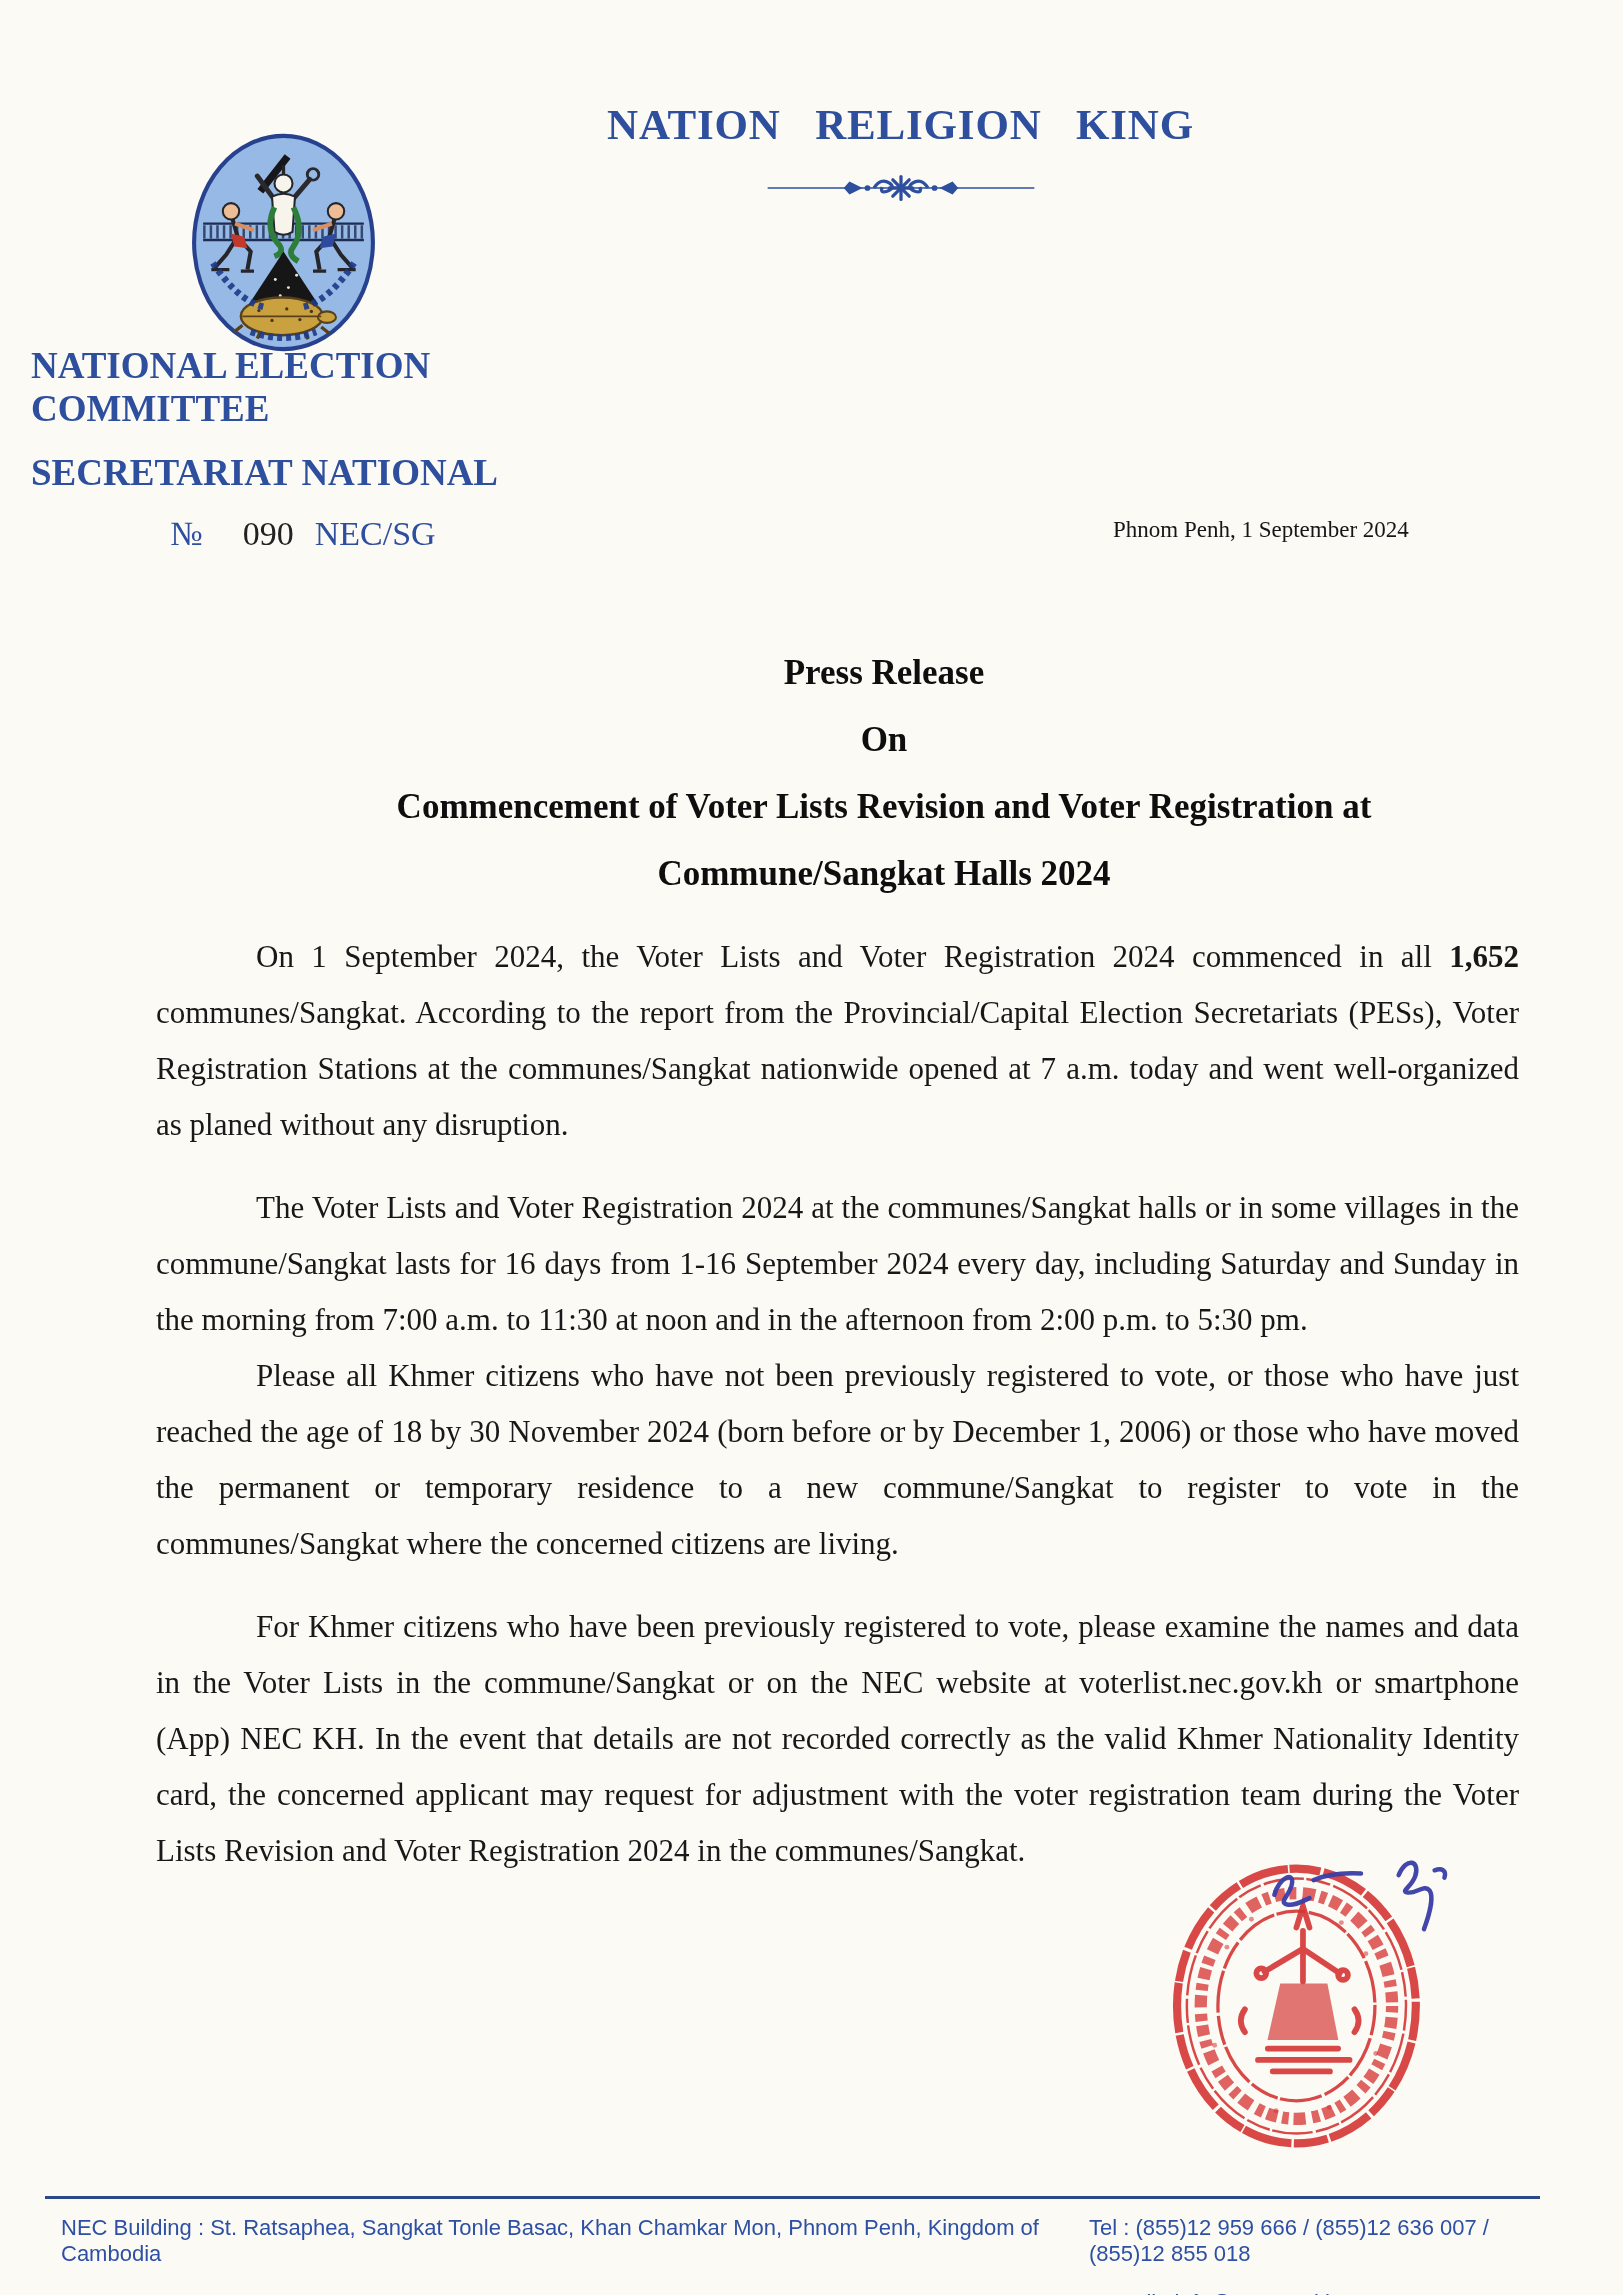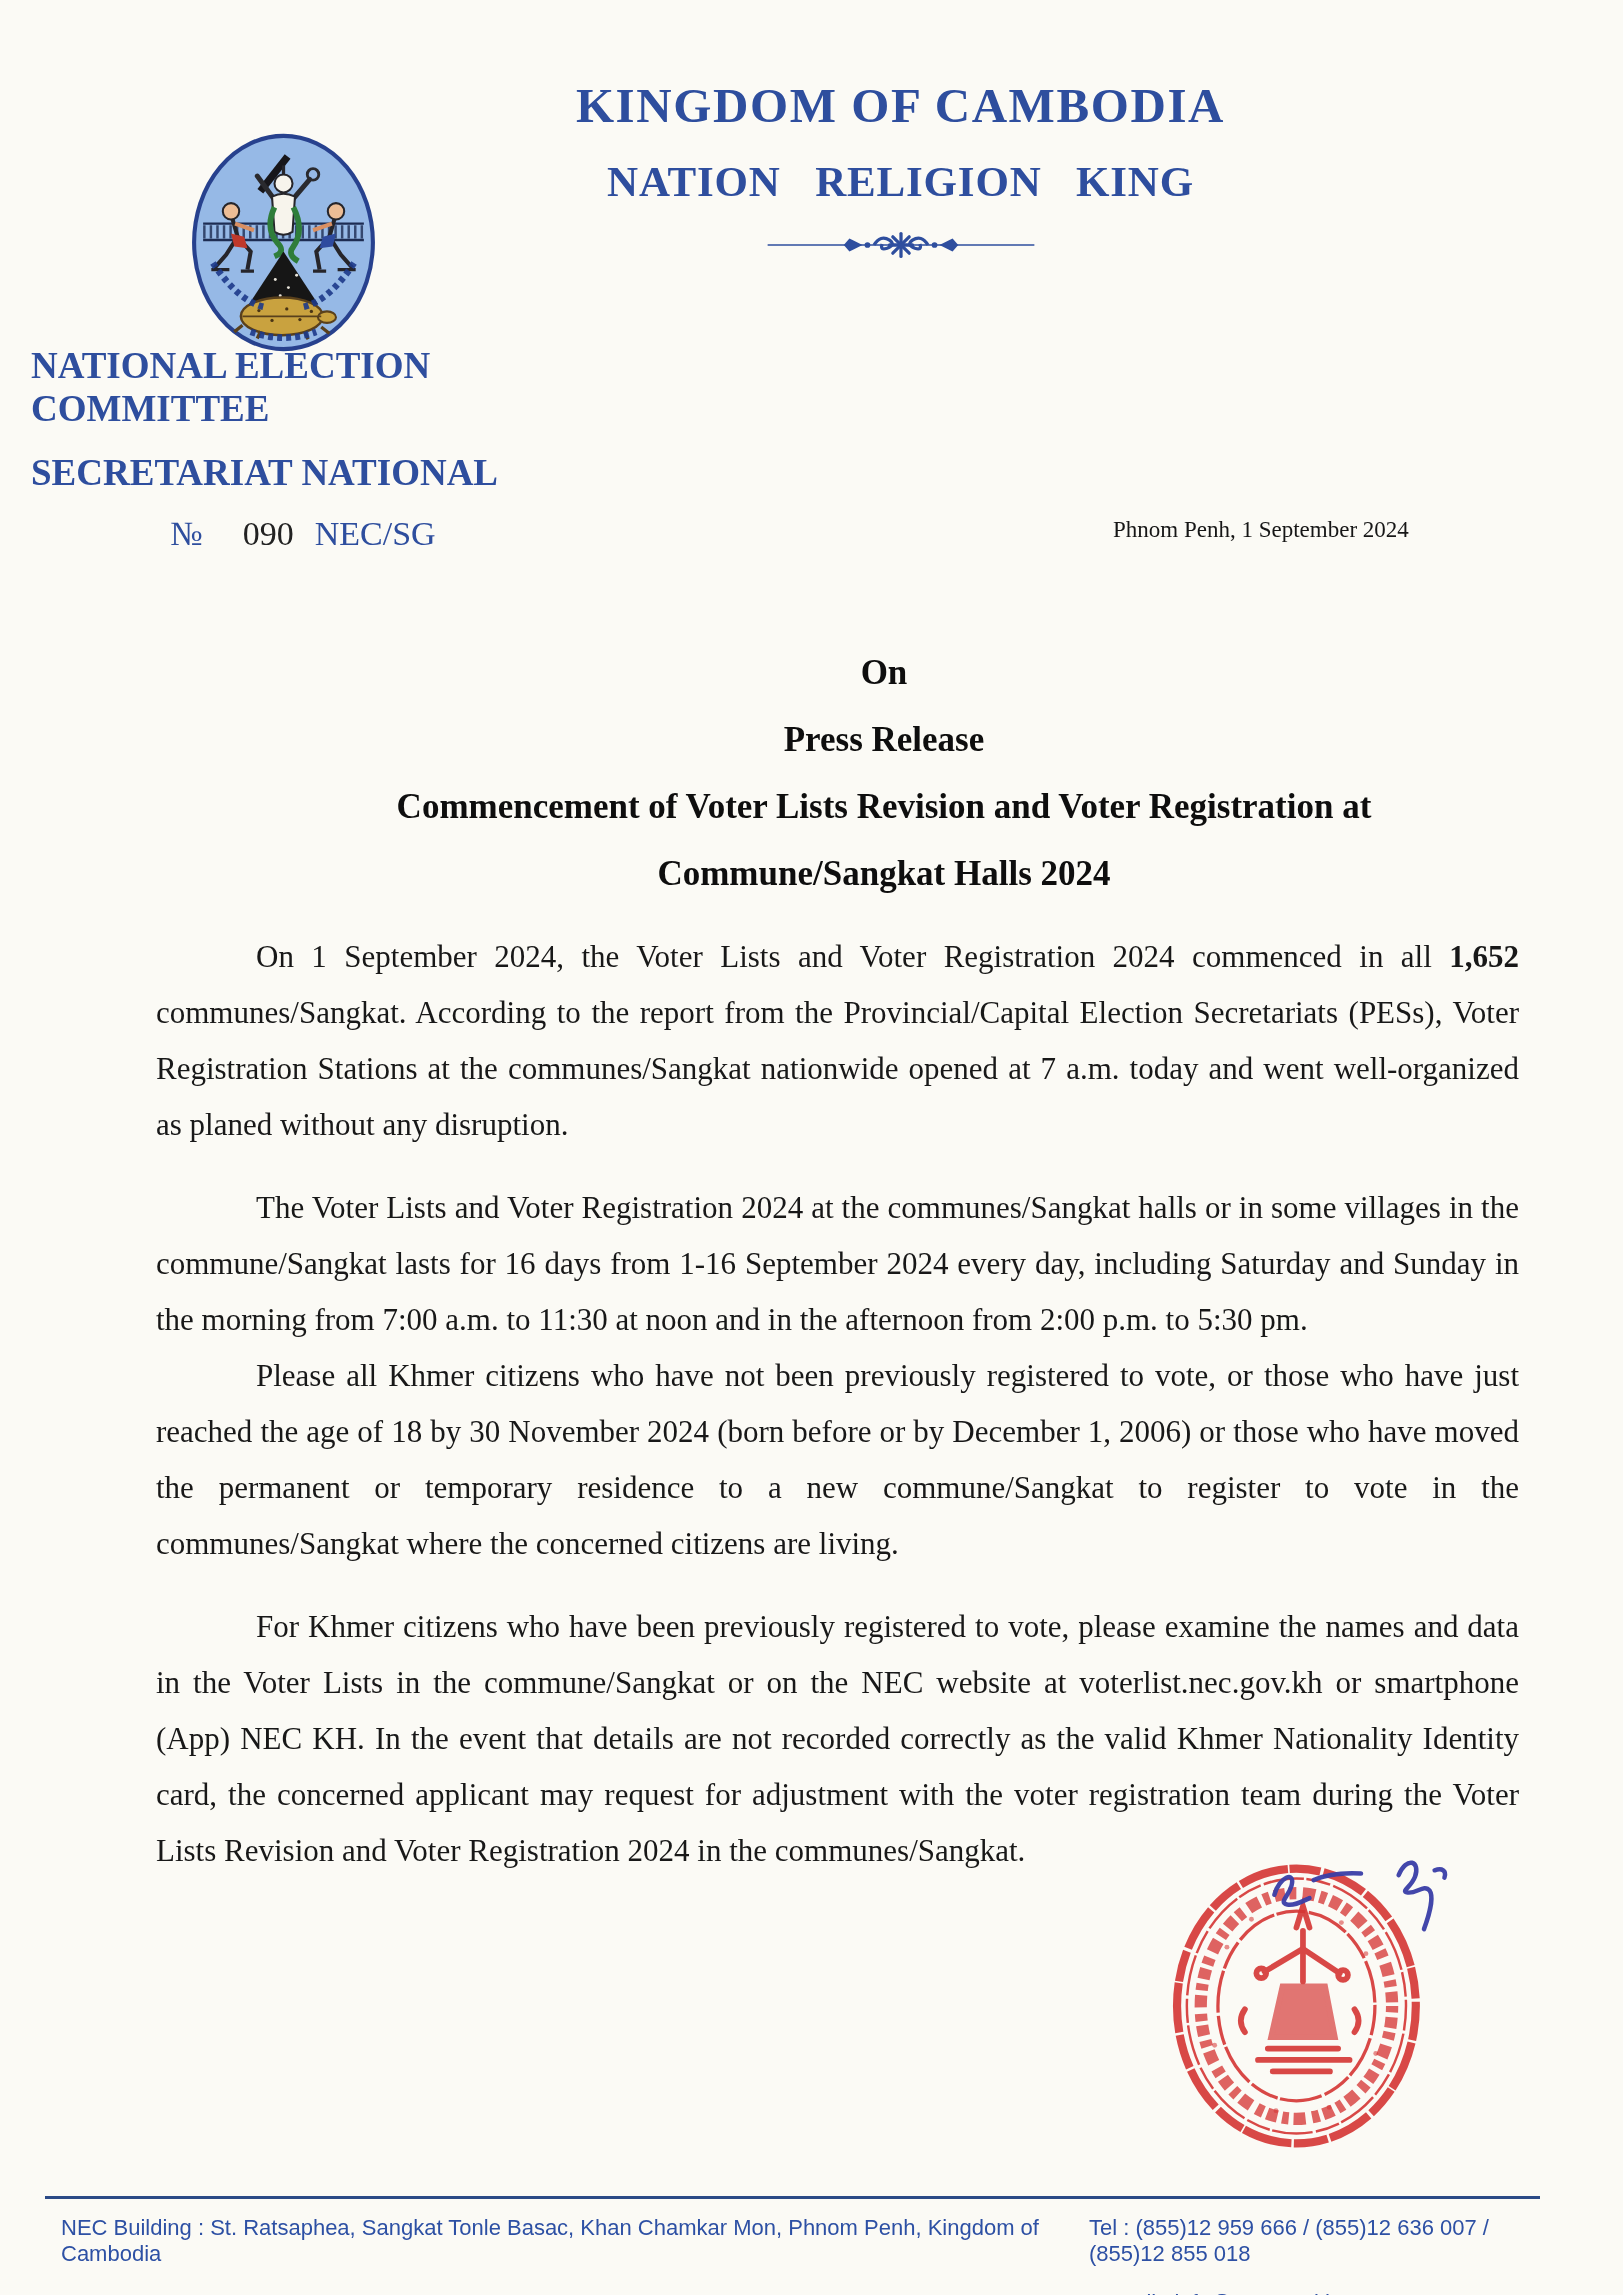--- a/index.html
+++ b/index.html
@@ -104,21 +104,20 @@
     <circle cx="118" cy="216" r="2" fill="#4a3414"></circle>
       <circle cx="134" cy="229" r="2" fill="#4a3414"></circle>
     <circle cx="148" cy="219" r="2" fill="#4a3414"></circle>
 
     <path d="M28,160 Q60,208 92,214" fill="none" stroke="#1d3a8a" stroke-width="8" stroke-dasharray="6 5" opacity="0.9"></path>
     <path d="M200,160 Q168,208 136,214" fill="none" stroke="#1d3a8a" stroke-width="8" stroke-dasharray="6 5" opacity="0.9"></path>
     <path d="M74,244 Q114,258 154,244" fill="none" stroke="#1d3a8a" stroke-width="8" stroke-dasharray="6 5" opacity="0.9"></path>
   </svg>
 
   <div class="header-block">
-    <div class="kingdom">KINGDOM OF CAMBODIA</div>
     <div class="motto">NATION RELIGION KING</div>
     <div class="divider-wrap">
       <svg viewBox="0 0 330 46">
         <line x1="2" y1="23" x2="328" y2="23" stroke="#2e4e9e" stroke-width="2"></line>
         <path d="M118,23 l-16,-8 l-7,8 l7,8 Z" fill="#2e4e9e"></path>
         <circle cx="124" cy="23" r="3.5" fill="#2e4e9e"></circle>
         <path d="M132,23 q8,-13 19,-6 q8,6 -3,10 q-9,3 -6,-5" fill="none" stroke="#2e4e9e" stroke-width="4"></path>
         <g stroke="#2e4e9e" stroke-width="4" stroke-linecap="round">
           <line x1="165" y1="9" x2="165" y2="37"></line>
           <line x1="151" y1="23" x2="179" y2="23"></line>
@@ -139,22 +138,22 @@
     <div class="ref-line">
       <span class="ref-symbol">№</span>
       <span class="ref-number">090</span>
       <span class="ref-suffix">NEC/SG</span>
     </div>
   </div>
 
   <div class="date-line">Phnom Penh, 1 September 2024</div>
 
   <div class="title-block">
+    <div class="title-line">Press Release</div>
     <div class="title-line">On</div>
-    <div class="title-line">Press Release</div>
     <div class="title-line">Commencement of Voter Lists Revision and Voter Registration at</div>
     <div class="title-line">Commune/Sangkat Halls 2024</div>
   </div>
 
   <div class="body-text">
     <p class="gap-after"><span>On 1 September 2024, the Voter Lists and Voter Registration 2024 commenced in all </span><strong>1,652</strong><span> communes/Sangkat. According to the report from the Provincial/Capital Election Secretariats (PESs), Voter Registration Stations at the communes/Sangkat nationwide opened at 7 a.m. today and went well-organized as planed without any disruption.</span></p>
     <p>The Voter Lists and Voter Registration 2024 at the communes/Sangkat halls or in some villages in the commune/Sangkat lasts for 16 days from 1-16 September 2024 every day, including Saturday and Sunday in the morning from 7:00 a.m. to 11:30 at noon and in the afternoon from 2:00 p.m. to 5:30 pm.</p>
     <p class="gap-after">Please all Khmer citizens who have not been previously registered to vote, or those who have just reached the age of 18 by 30 November 2024 (born before or by December 1, 2006) or those who have moved the permanent or temporary residence to a new commune/Sangkat to register to vote in the communes/Sangkat where the concerned citizens are living.</p>
     <p>For Khmer citizens who have been previously registered to vote, please examine the names and data in the Voter Lists in the commune/Sangkat or on the NEC website at voterlist.nec.gov.kh or smartphone (App) NEC KH. In the event that details are not recorded correctly as the valid Khmer Nationality Identity card, the concerned applicant may request for adjustment with the voter registration team during the Voter Lists Revision and Voter Registration 2024 in the communes/Sangkat.</p>
   </div>

